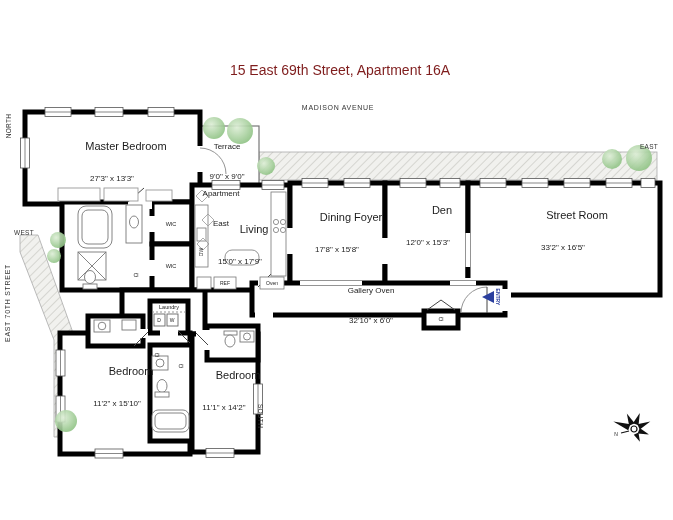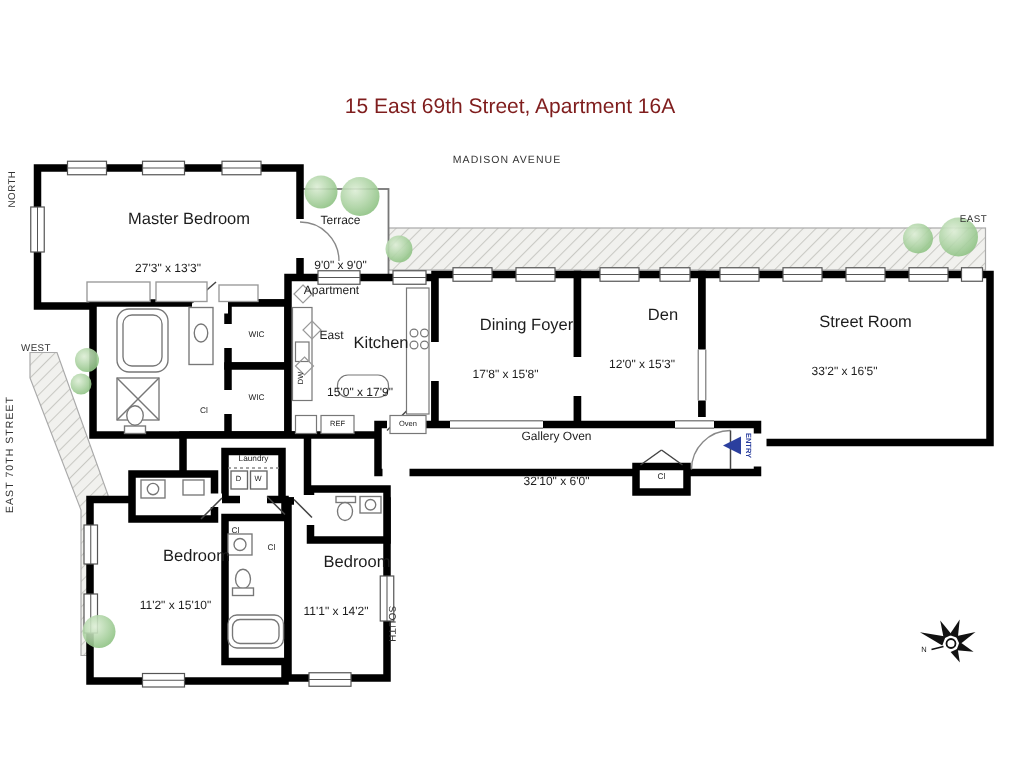--- a/index.html
+++ b/index.html
@@ -262,21 +262,21 @@
   </div>
   <div class="lbl room" style="left:227px;top:152px">
     <div class="l2">Terrace</div>
     <div class="l2">9'0" x 9'0"</div>
   </div>
   <div class="lbl room" style="left:221px;top:199px">
     <div class="l2">Apartment</div>
     <div class="l2">East</div>
   </div>
   <div class="lbl room" style="left:240px;top:245px">
-    <div class="l1">Kitchen</div>
+    <div class="l1">Living</div>
     <div class="l2">15'0" x 17'9"</div>
   </div>
   <div class="lbl room" style="left:337px;top:233px">
     <div class="l1">Dining Foyer</div>
     <div class="l2">17'8" x 15'8"</div>
   </div>
   <div class="lbl room" style="left:428px;top:226px">
     <div class="l1">Den</div>
     <div class="l2">12'0" x 15'3"</div>
   </div>

